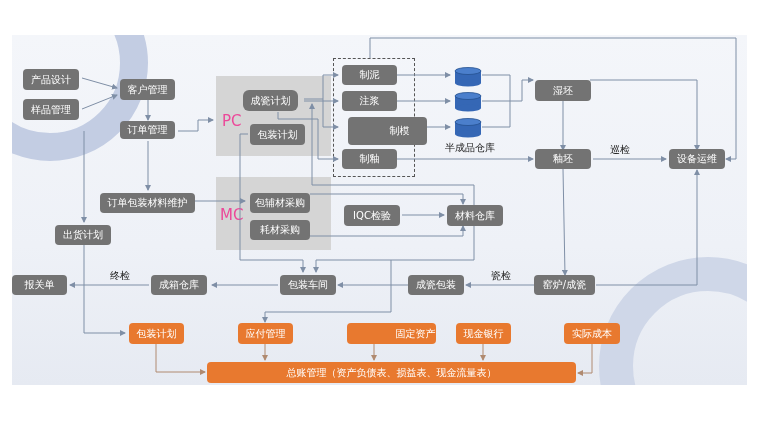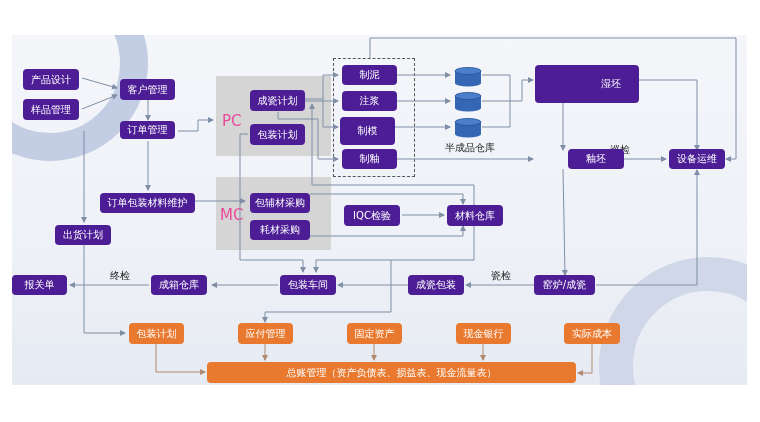--- a/index.html
+++ b/index.html
@@ -8,21 +8,21 @@
   #canvas { position:absolute; left:12px; top:35px; width:735px; height:350px;
             background:linear-gradient(180deg,#f4f6fa 0%,#eef1f7 60%,#e6eaf2 100%); overflow:hidden; }
   .deco-tl { position:absolute; left:-60px; top:-70px; width:140px; height:140px; border-radius:50%;
              border:28px solid #c3cde3; }
   .deco-br { position:absolute; right:-70px; bottom:-90px; width:150px; height:150px; border-radius:50%;
              border:34px solid #cfd7e8; }
   .group { position:absolute; background:#d5d5d5; }
   .group-label { position:absolute; font-size:15px; color:#ec4899; }
   .dashed { position:absolute; border:1.5px dashed #555; }
   .node { position:absolute; display:flex; align-items:center; justify-content:center;
-          color:#fff; font-size:10px; border-radius:4px; background:#4c1d95; white-space:nowrap; }
+          color:#fff; font-size:10px; border-radius:4px; background:#737373; white-space:nowrap; }
   .node.orange { background:#e8792f; }
   .label { position:absolute; font-size:10px; color:#222; white-space:nowrap; }
   svg.wires { position:absolute; left:0; top:0; width:760px; height:422px; pointer-events:none; }
   .db { position:absolute; width:28px; height:20px; }
 </style>
 </head>
 <body>
 
 <div id="canvas">
   <div class="deco-tl"></div>
@@ -114,38 +114,38 @@
 
 <div class="node" style="left:23px;top:69px;width:56px;height:21px;">产品设计</div>
 <div class="node" style="left:23px;top:99px;width:56px;height:21px;">样品管理</div>
 <div class="node" style="left:120px;top:79px;width:55px;height:21px;">客户管理</div>
 <div class="node" style="left:120px;top:121px;width:55px;height:18px;">订单管理</div>
 <div class="node" style="left:100px;top:193px;width:95px;height:20px;">订单包装材料维护</div>
 <div class="node" style="left:55px;top:225px;width:56px;height:20px;">出货计划</div>
 <div class="node" style="left:12px;top:275px;width:55px;height:20px;">报关单</div>
 <div class="node" style="left:151px;top:275px;width:56px;height:20px;">成箱仓库</div>
 
-<div class="node" style="left:250px;top:90px;width:55px;height:21px;">成瓷计划</div>
+<div class="node" style="left:243px;top:90px;width:55px;height:21px;border-radius:6px;">成瓷计划</div>
 <div class="node" style="left:250px;top:124px;width:55px;height:21px;">包装计划</div>
 <div class="node" style="left:250px;top:193px;width:60px;height:20px;">包辅材采购</div>
 <div class="node" style="left:250px;top:220px;width:60px;height:20px;">耗材采购</div>
 
 <div class="node" style="left:342px;top:65px;width:55px;height:20px;">制泥</div>
 <div class="node" style="left:342px;top:91px;width:55px;height:20px;">注浆</div>
-<div class="node" style="left:340px;top:117px;width:55px;height:28px;">制模</div>
+<div class="node" style="left:348px;top:117px;width:55px;height:28px;padding-left:24px;">制模</div>
 <div class="node" style="left:342px;top:149px;width:55px;height:20px;">制釉</div>
 
 <div class="node" style="left:344px;top:205px;width:56px;height:21px;">IQC检验</div>
 <div class="node" style="left:447px;top:205px;width:56px;height:21px;">材料仓库</div>
 <div class="node" style="left:280px;top:275px;width:56px;height:20px;">包装车间</div>
 <div class="node" style="left:408px;top:275px;width:56px;height:20px;">成瓷包装</div>
 
-<div class="node" style="left:535px;top:65px;width:56px;height:38px;padding-left:48px;">湿坯</div>
-<div class="node" style="left:535px;top:149px;width:56px;height:20px;margin-left:33px;">釉坯</div>
+<div class="node" style="left:535px;top:80px;width:56px;height:21px;">湿坯</div>
+<div class="node" style="left:535px;top:149px;width:56px;height:20px;">釉坯</div>
 <div class="node" style="left:534px;top:275px;width:61px;height:20px;">窑炉/成瓷</div>
 <div class="node" style="left:669px;top:149px;width:56px;height:20px;">设备运维</div>
 
 <div class="node orange" style="left:129px;top:323px;width:55px;height:21px;">包装计划</div>
 <div class="node orange" style="left:238px;top:323px;width:55px;height:21px;">应付管理</div>
-<div class="node orange" style="left:347px;top:323px;width:55px;height:21px;">固定资产</div>
+<div class="node orange" style="left:347px;top:323px;width:41px;height:21px;padding-left:48px;">固定资产</div>
 <div class="node orange" style="left:456px;top:323px;width:55px;height:21px;text-align:right;">现金银行</div>
 <div class="node orange" style="left:564px;top:323px;width:56px;height:21px;">实际成本</div>
 <div class="node orange" style="left:207px;top:362px;width:369px;height:21px;">总账管理（资产负债表、损益表、现金流量表）</div>
 
 </body></html>

